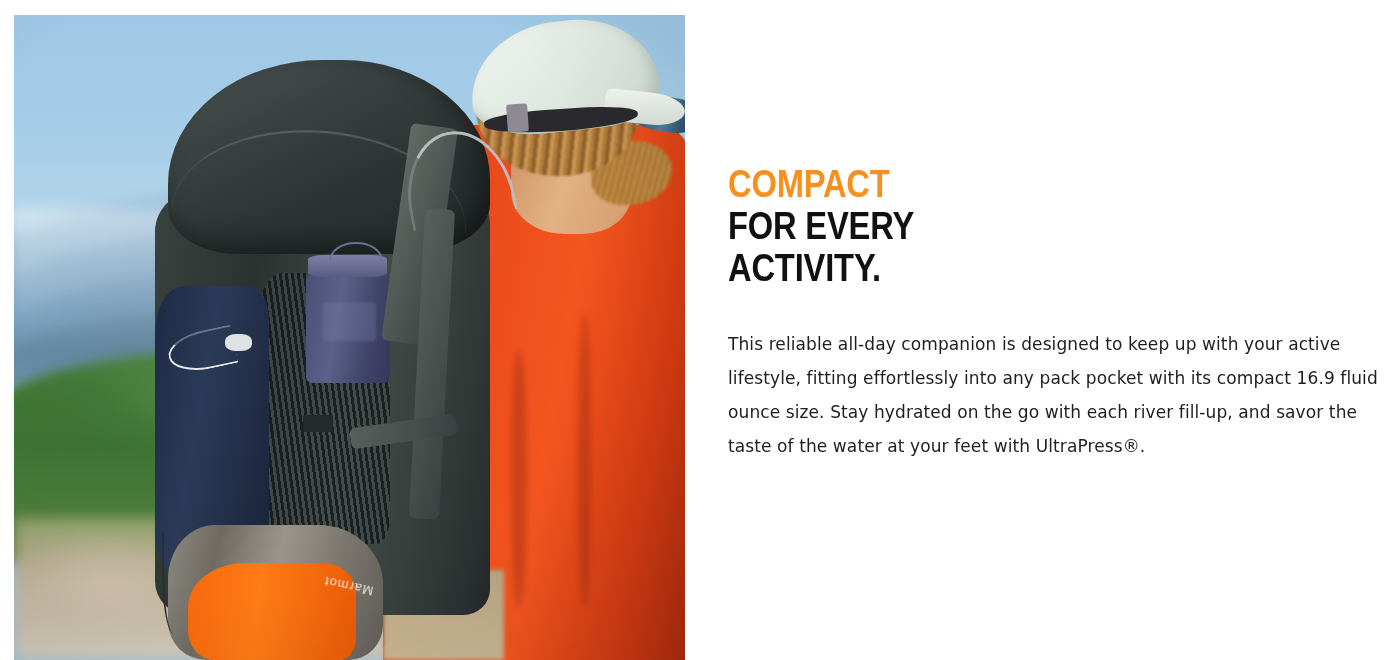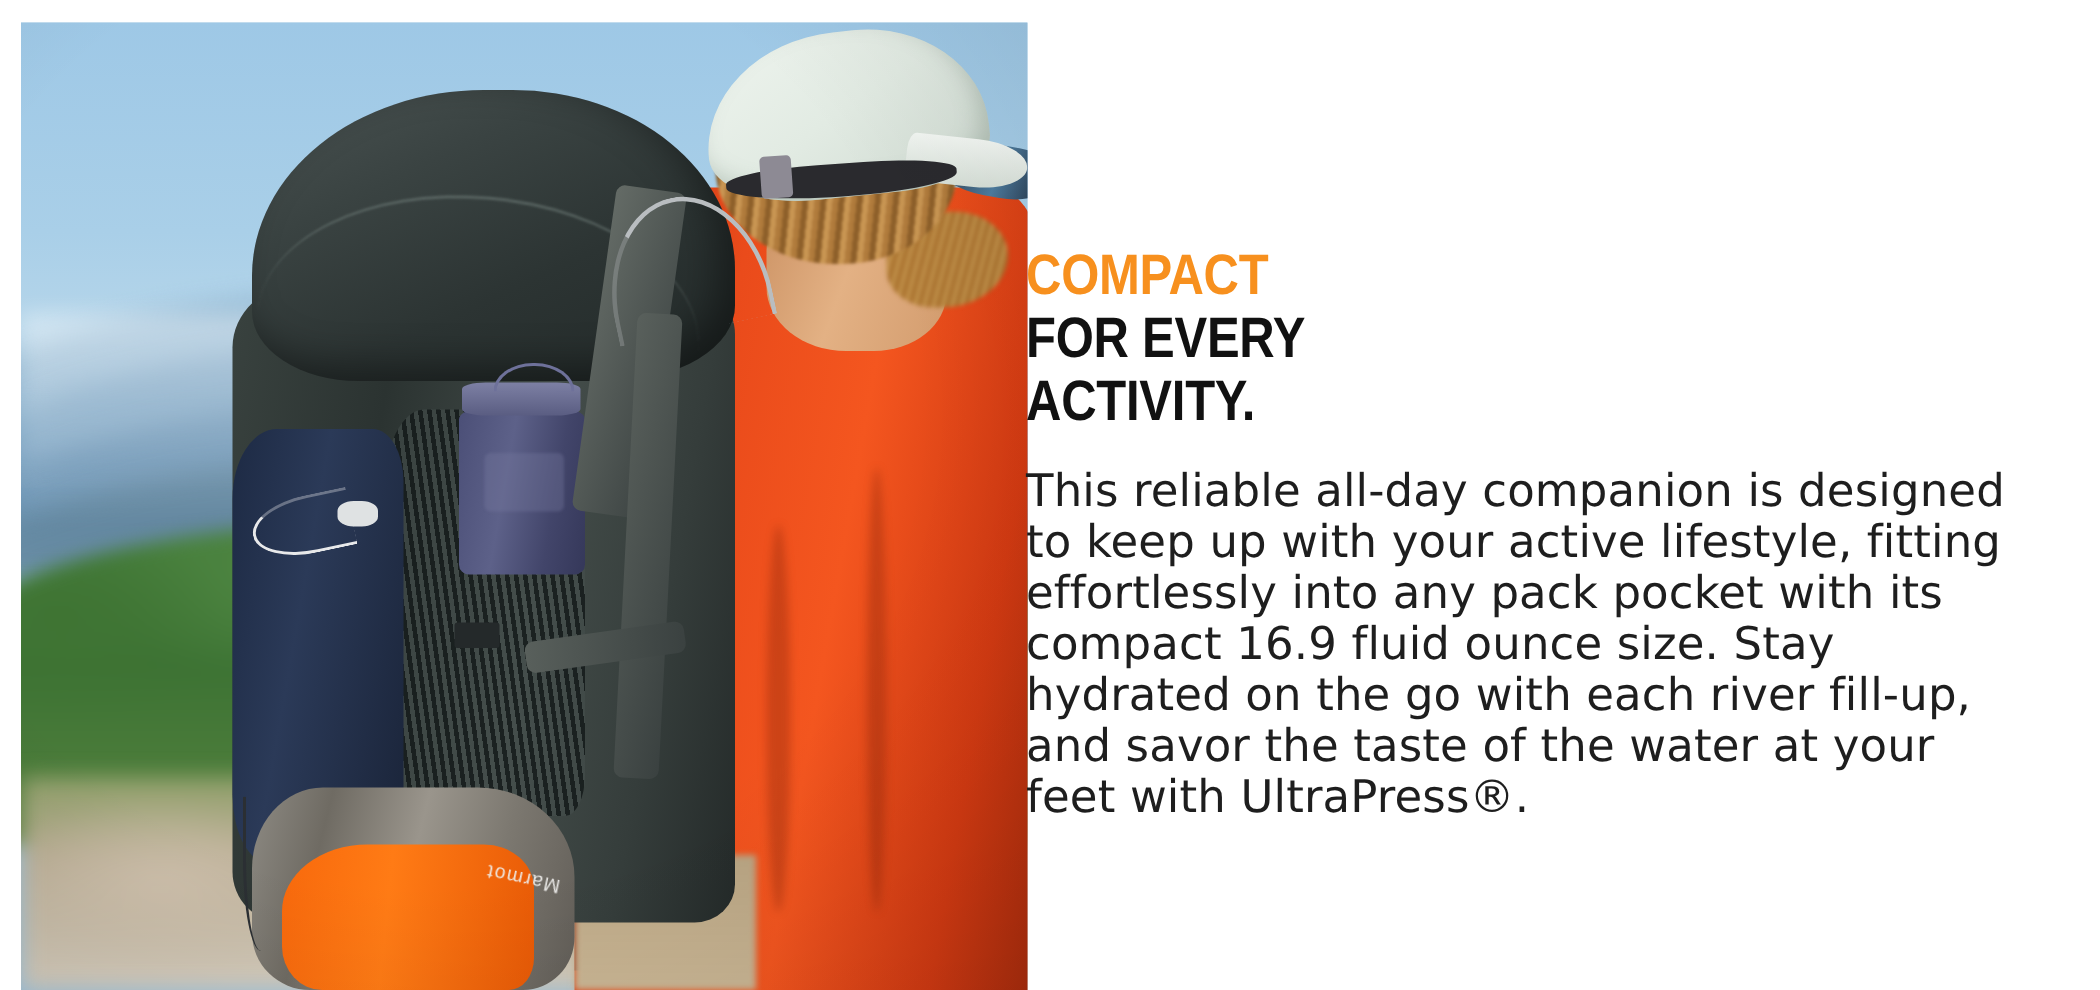--- a/index.html
+++ b/index.html
@@ -429,21 +429,21 @@
   .photo-vignette {
     position: absolute;
     inset: 0;
     background: radial-gradient(ellipse at 40% 40%, rgba(0,0,0,0) 58%, rgba(0,0,0,.1) 100%);
     pointer-events: none;
   }
 
   
   .copy-panel {
     position: absolute;
-    left: 684px;
+    left: 728px;
     top: 15px;
     width: 660px;
     height: 630px;
   }
 
   .headline {
     font-family: "Liberation Sans Narrow", "Liberation Sans", sans-serif;
     font-weight: 700;
     font-size: 38px;
     line-height: 42px;
@@ -451,25 +451,25 @@
     text-transform: uppercase;
     color: #111111;
     transform: scaleX(.86);
     transform-origin: left top;
     margin-top: 148px;
   }
   .headline-line { display: block; white-space: nowrap; }
   .headline-accent { color: #F7901E; }
 
   .body-copy {
-    margin-top: 22px;
+    margin-top: 38px;
     width: 658px;
     font-family: "DejaVu Sans", sans-serif;
     font-weight: 400;
-    font-size: 30px;
+    font-size: 17px;
     line-height: 34px;
     color: #1e1e1e;
     letter-spacing: .1px;
   }
 </style>
 </head>
 <body>
 
 <div class="promo-section">
 

